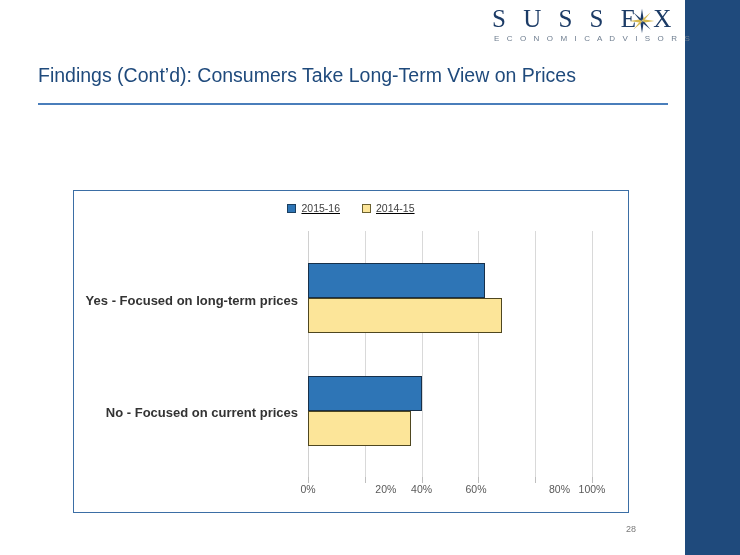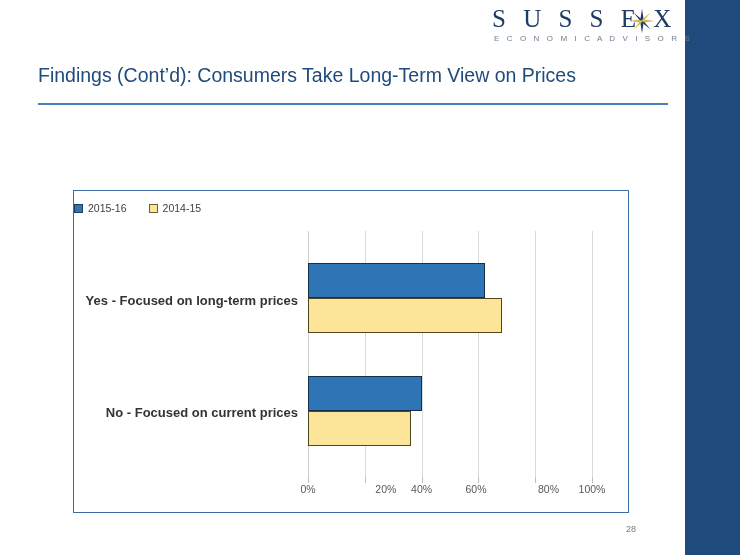--- a/index.html
+++ b/index.html
@@ -113,21 +113,23 @@
     box-sizing: border-box;
   }
 
   
   .legend {
     position: absolute;
     left: 0;
     top: 11px;
     width: 100%;
     display: flex;
+    justify-content: center;
     gap: 22px;
+    text-decoration: underline;
   }
   .legend-item {
     display: flex;
     align-items: center;
     gap: 5px;
   }
   .legend-swatch {
     width: 9px;
     height: 9px;
     box-sizing: border-box;
@@ -283,21 +285,21 @@
     <div class="tickmark" style="left:347.6px;"></div>
     <div class="tickmark" style="left:404.4px;"></div>
     <div class="tickmark" style="left:461.2px;"></div>
     <div class="tickmark" style="left:518px;"></div>
 
     <div class="xticks">
       <span class="xtick" style="left:0px;">0%</span>
       <span class="xtick" style="left:56.8px;margin-left:21px;">20%</span>
       <span class="xtick" style="left:113.6px;">40%</span>
       <span class="xtick" style="left:168px;">60%</span>
-      <span class="xtick" style="left:220px;padding-left:41px;">80%</span>
+      <span class="xtick" style="left:231px;padding-left:41px;">80%</span>
       <span class="xtick" style="left:284px;text-align:center;">100%</span>
     </div>
 
   </div>
 
   <div class="page-number">28</div>
 
 </div>
 
 </body></html>

